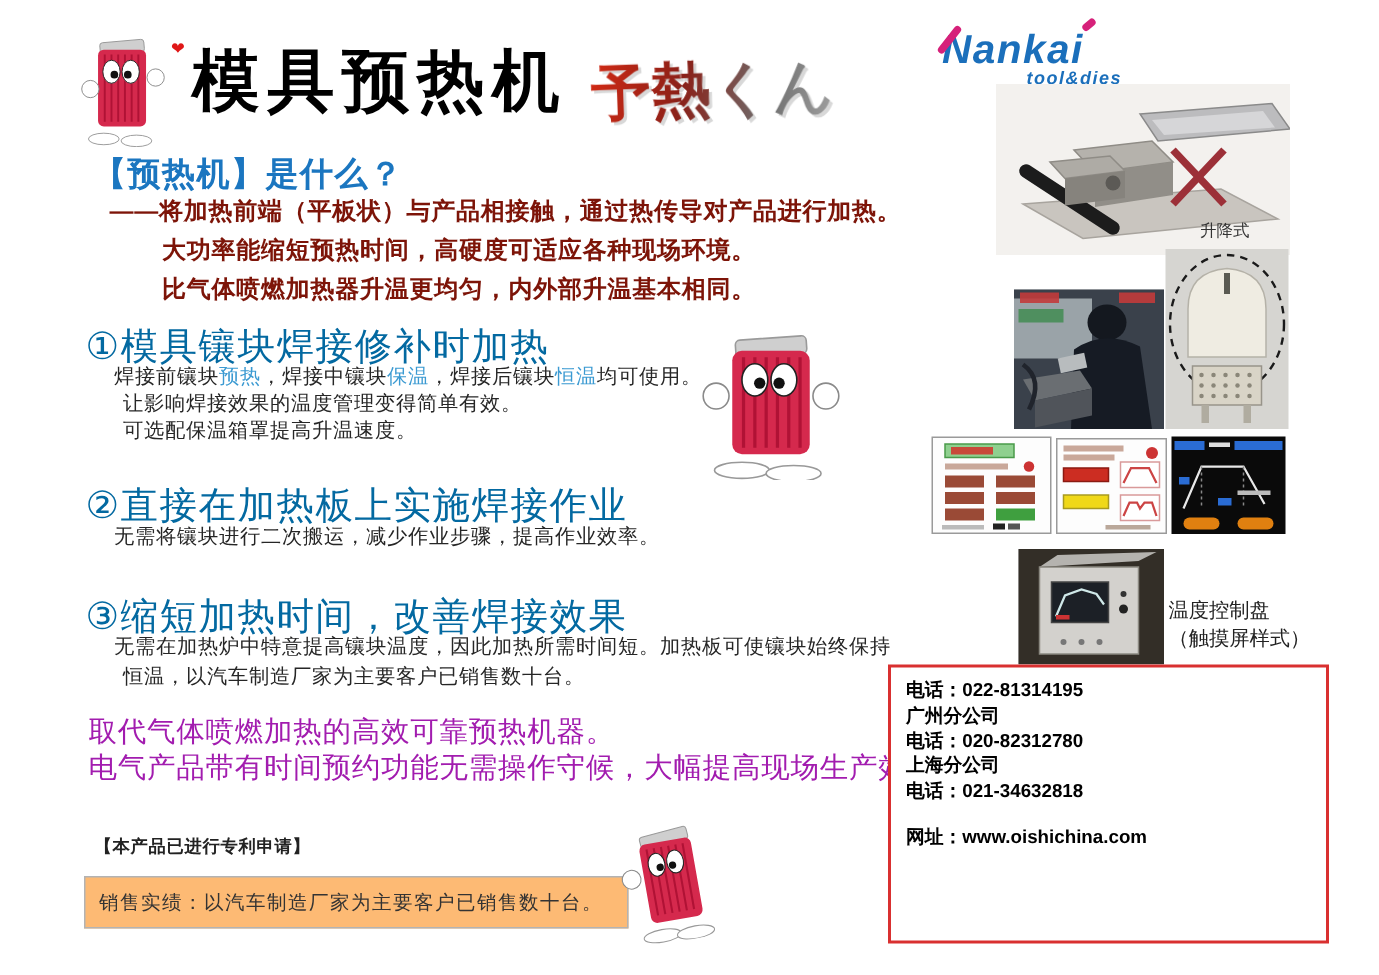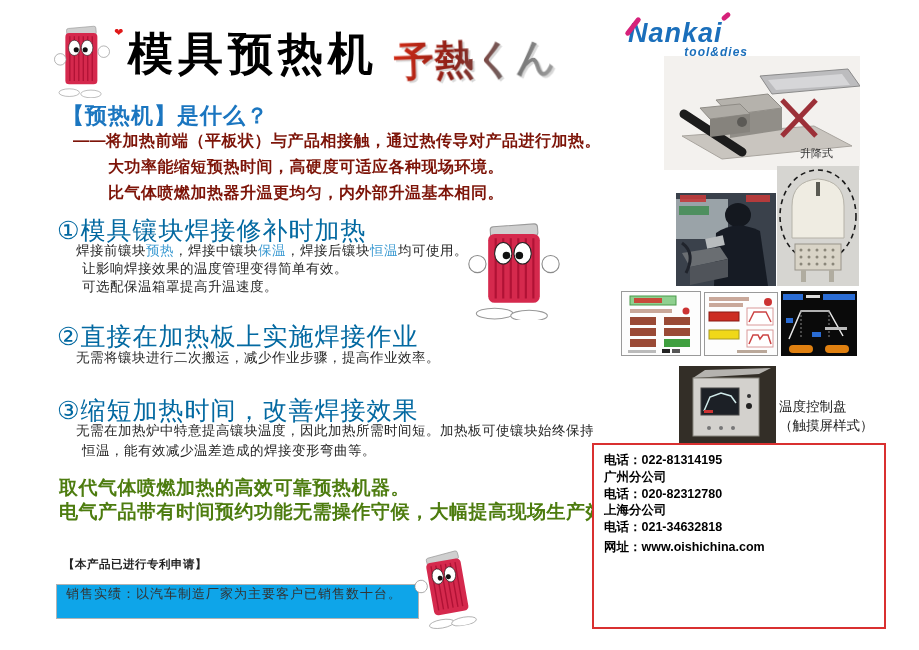--- a/index.html
+++ b/index.html
@@ -24,36 +24,36 @@
 
   
   .intro-heading{font-size:22px;font-weight:bold;color:#1b76c0;letter-spacing:1px;white-space:nowrap}
   .intro-line{font-size:16px;font-weight:bold;color:#7d1408;letter-spacing:.5px;white-space:nowrap}
 
   
   .sec-heading{font-size:25px;font-weight:normal;color:#0369a1;letter-spacing:1px;white-space:nowrap}
   .sec-body{font-size:13.5px;color:#262626;letter-spacing:.5px;white-space:nowrap}
   .kw{color:#3b9ad2}
 
-  .summary-line{font-size:19px;font-weight:bold;color:#4d7c0f;letter-spacing:.5px;white-space:nowrap}
+  .summary-line{font-size:19px;font-weight:normal;color:#a21caf;letter-spacing:.5px;white-space:nowrap}
   .patent{font-size:11.5px;font-weight:bold;color:#222;letter-spacing:.5px}
-  .sales-box{width:363px;height:35px;border:1px solid #b3b3b3;display:flex;align-items:flex-start;
-             padding-left:9px;box-sizing:border-box;background:#0ea5e9}
+  .sales-box{width:363px;height:35px;border:1px solid #b3b3b3;display:flex;align-items:center;
+             padding-left:9px;box-sizing:border-box;background:#fdba74}
   .sales-text{font-size:13px;color:#333;letter-spacing:1px;white-space:nowrap}
 
   
   .photo{position:absolute;overflow:hidden}
   .caption{font-size:13.5px;color:#222;line-height:19px;white-space:nowrap}
 
   
   .company-box{width:294px;height:186px;border:2px solid #d93030;background:#fff;
                padding:7px 10px;box-sizing:border-box}
   .company-name{font-size:19px;font-weight:bold;color:#000;letter-spacing:2px;margin:0 0 5px 0;white-space:nowrap}
   .company-line{font-size:12.5px;font-weight:bold;color:#000;margin:0;line-height:16.8px;white-space:nowrap}
-  .company-website{margin-top:3px}
+  .company-website{margin-top:14px}
 </style>
 </head>
 <body>
 
 <div class="abs" style="left:50px;top:22px;width:64px;height:76px">
   <svg width="64" height="76" viewBox="0 0 100 118">
     <ellipse cx="30" cy="110" rx="16" ry="6" fill="#fff" stroke="#999"></ellipse>
     <ellipse cx="64" cy="112" rx="16" ry="6" fill="#fff" stroke="#999"></ellipse>
     <rect x="26" y="8" width="46" height="13" rx="3" fill="#cfcfcf" stroke="#9a9a9a" transform="rotate(-5 49 14)"></rect>
     <rect x="24" y="17" width="50" height="80" rx="6" fill="#d5294d"></rect>
@@ -103,21 +103,21 @@
     <circle cx="16" cy="40" r="8" fill="#fff" stroke="#8a8a8a"></circle>
     <circle cx="84" cy="40" r="8" fill="#fff" stroke="#8a8a8a"></circle>
   </svg>
 </div>
 
 <div class="abs sec-heading" style="left:57px;top:320px">②直接在加热板上实施焊接作业</div>
 <div class="abs sec-body" style="left:76px;top:349px">无需将镶块进行二次搬运，减少作业步骤，提高作业效率。</div>
 
 <div class="abs sec-heading" style="left:57px;top:394px">③缩短加热时间，改善焊接效果</div>
 <div class="abs sec-body" style="left:76px;top:422px">无需在加热炉中特意提高镶块温度，因此加热所需时间短。加热板可使镶块始终保持</div>
-<div class="abs sec-body" style="left:82px;top:442px">恒温，能有效减少温差造成的焊接变形弯曲等。</div>
+<div class="abs sec-body" style="left:82px;top:442px">恒温，以汽车制造厂家为主要客户已销售数十台。</div>
 
 <div class="abs summary-line" style="left:59px;top:475px">取代气体喷燃加热的高效可靠预热机器。</div>
 <div class="abs summary-line" style="left:59px;top:499px">电气产品带有时间预约功能无需操作守候，大幅提高现场生产效率。</div>
 
 <div class="abs patent" style="left:63px;top:557px">【本产品已进行专利申请】</div>
 <div class="abs sales-box" style="left:56px;top:584px">
   <span class="sales-text">销售实绩：以汽车制造厂家为主要客户已销售数十台。</span>
 </div>
 
 <div class="abs" style="left:412px;top:550px;width:70px;height:78px;transform:rotate(-10deg)">

